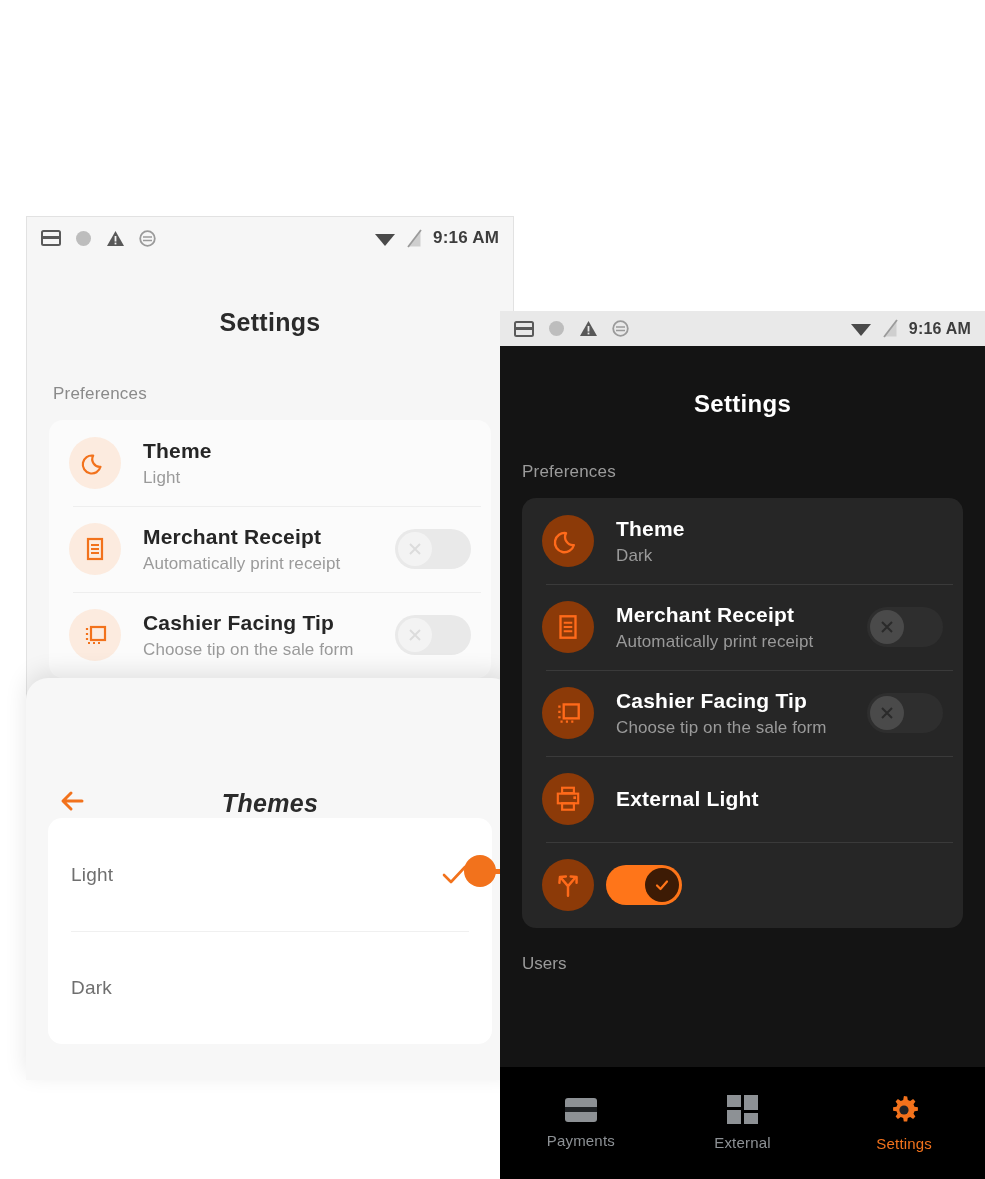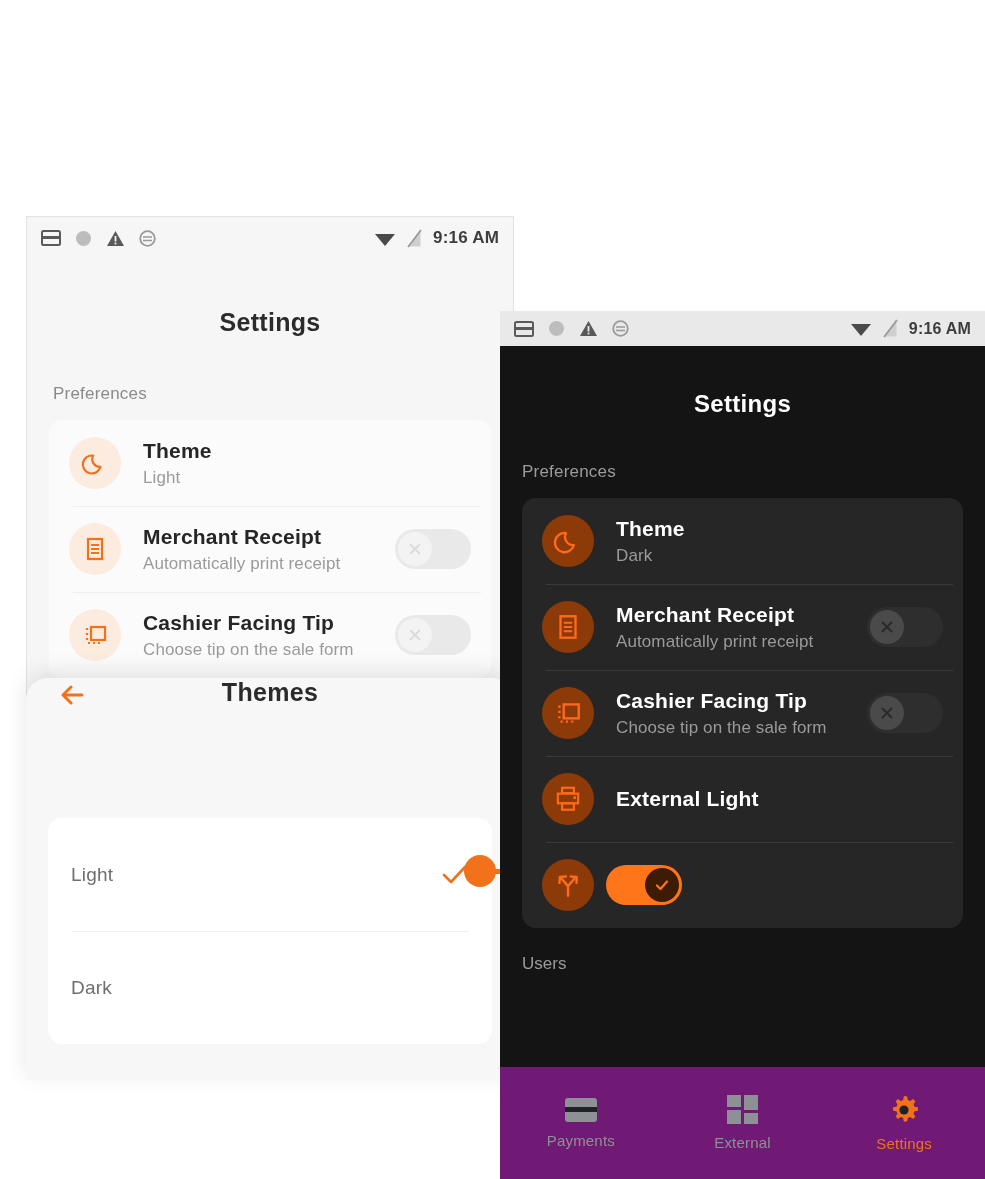--- a/index.html
+++ b/index.html
@@ -77,21 +77,21 @@
   
   .themes-overlay {
     position: absolute; left: 26px; top: 678px;
     width: 488px; height: 402px;
     background: #f7f7f7;
     border-radius: 22px 22px 0 0;
     box-shadow: 0 -6px 22px rgba(0,0,0,.10);
     overflow: hidden;
   }
   .themes-head {
-    display: flex; align-items: flex-start; height: 140px; padding: 0 30px;
+    display: flex; align-items: flex-end; height: 140px; padding: 0 30px; font-style: italic;
   }
   .back-arrow { width: 34px; height: 34px; flex: 0 0 34px; }
   .themes-title {
     flex: 1 1 auto; text-align: center; font-size: 25px; font-weight: bold;
     color: #2b2b2b; margin-right: 34px; letter-spacing: .3px;
   }
   .themes-card {
     margin: 0 22px; background: #ffffff; border-radius: 14px; overflow: hidden;
   }
   .theme-row {
@@ -125,21 +125,21 @@
   .dark-phone .toggle.off .knob { background: #4a4a4a; }
   .dark-phone .toggle.on { background: #ff7519; }
   .dark-phone .toggle.on .knob { background: #3d1b05; }
 
   .users-label {
     color: #9b9b9b; font-size: 17px; margin: 26px 16px 0 22px;
   }
 
   .bottom-nav {
     position: absolute; left: 0; bottom: 0; width: 485px; height: 112px;
-    background: #701a75; display: flex; align-items: center;
+    background: #000000; display: flex; align-items: center;
   }
   .nav-item {
     flex: 1 1 0; display: flex; flex-direction: column;
     align-items: center; justify-content: center; gap: 9px;
   }
   .nav-label { font-size: 15px; letter-spacing: .2px; }
   .nav-item.inactive .nav-label { color: #8d9195; }
   .nav-item.active .nav-label { color: #f2721c; }
 
   

